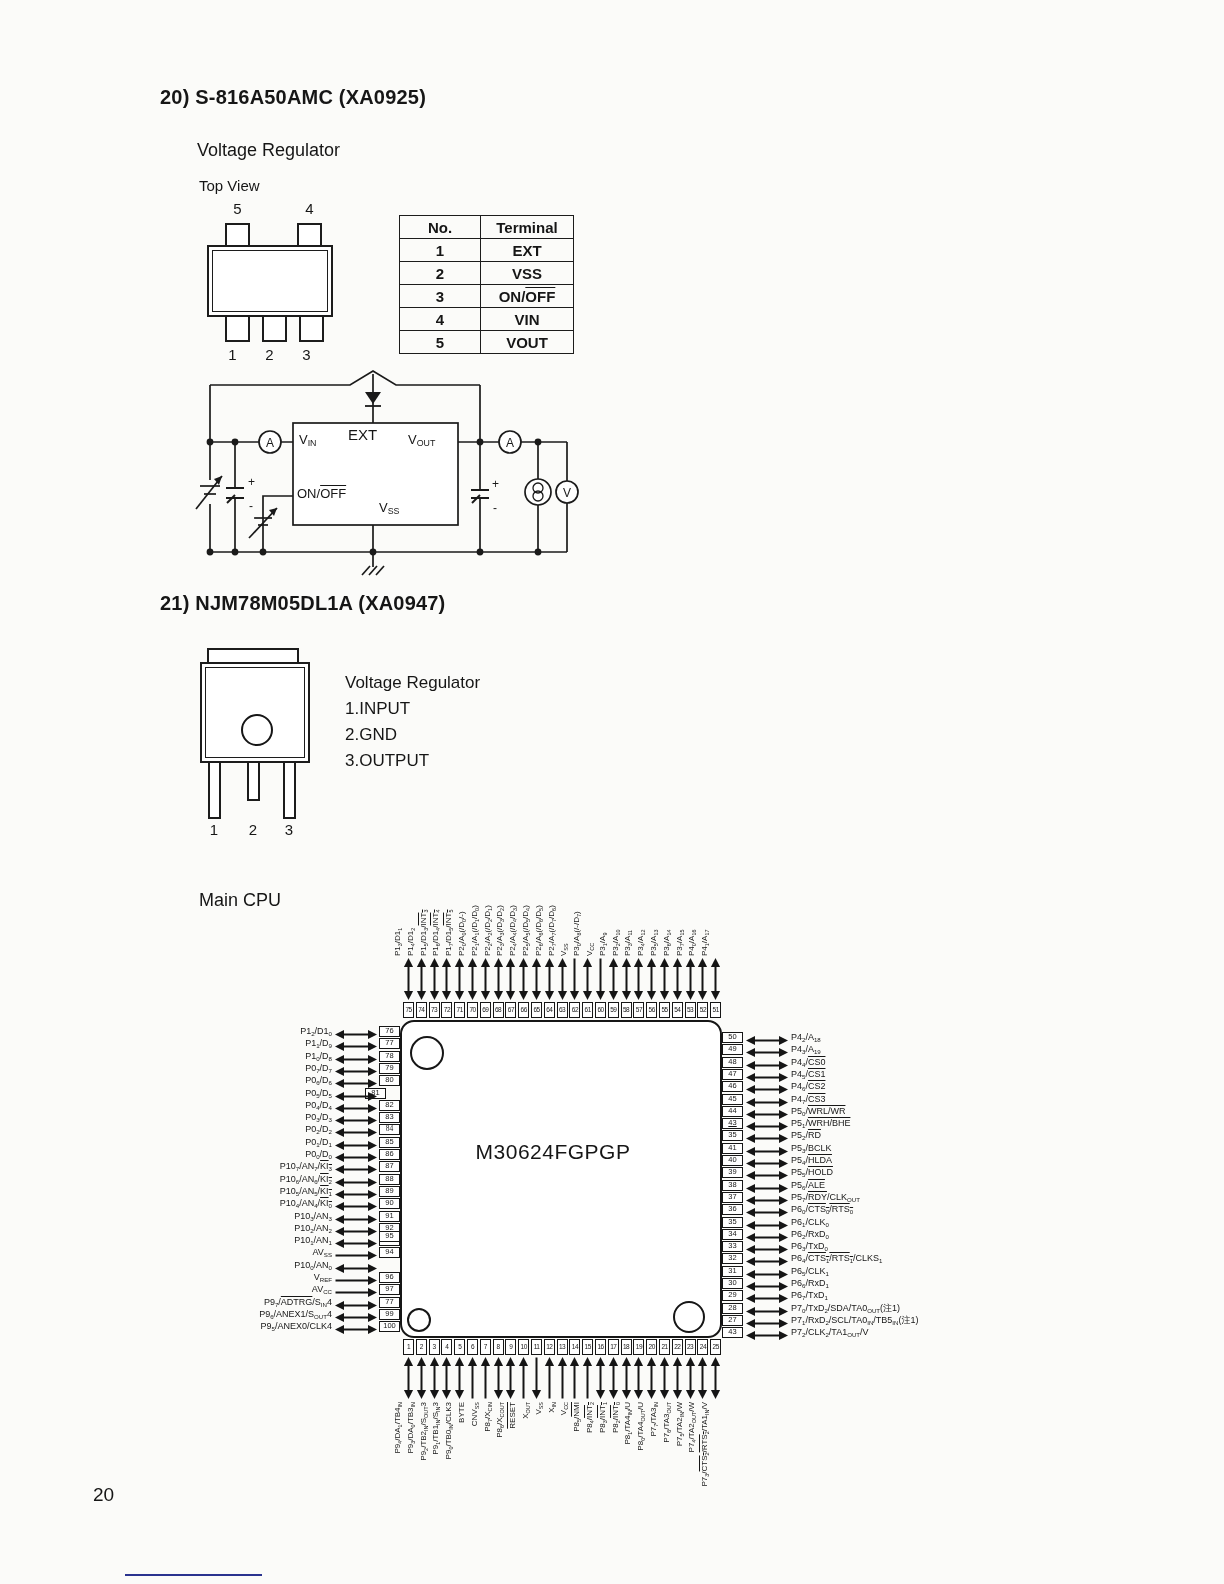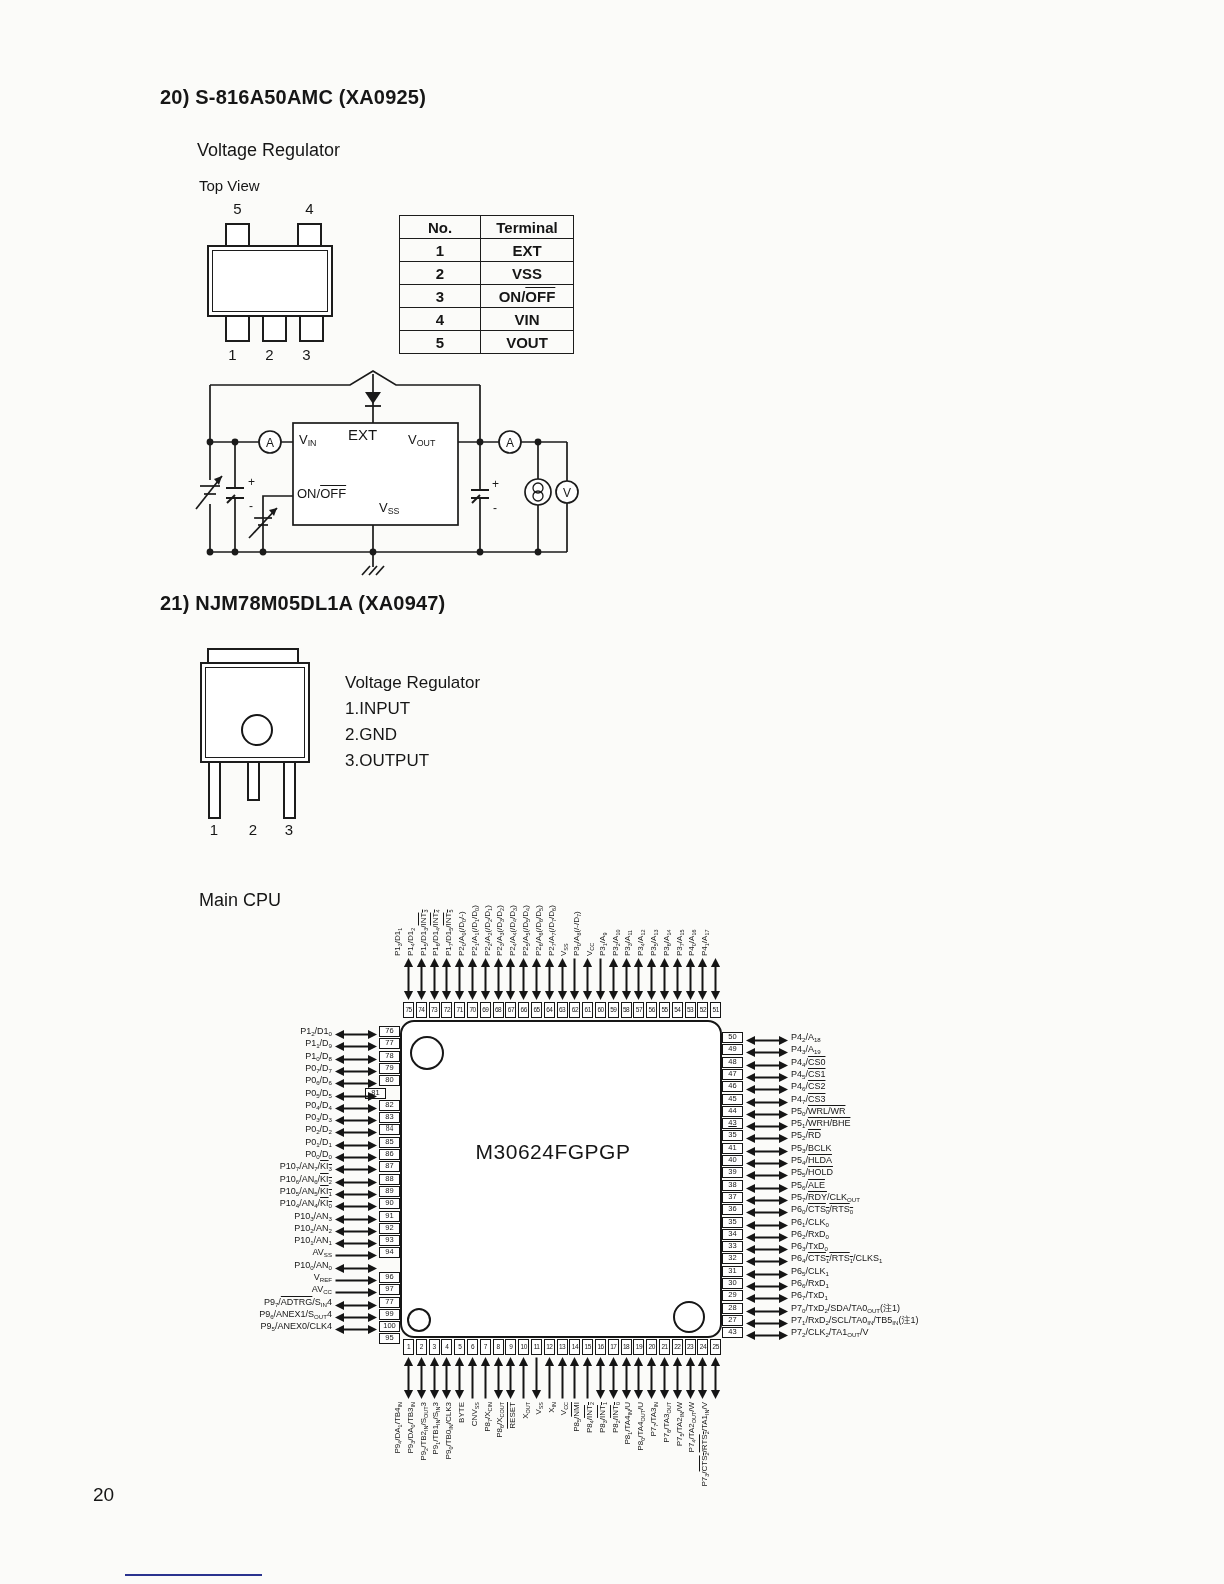--- a/index.html
+++ b/index.html
@@ -699,21 +699,21 @@
           <polygon points="0,5.5 9,0.9000000000000004 9,10.1" fill="#151515"></polygon>
           <polygon points="42,5.5 33,0.9000000000000004 33,10.1" fill="#151515"></polygon>
         </svg></div>
       <div class="hlabel r" style="left:113px;top:1234.1px;width:219px;">P10<sub>1</sub>/AN<sub>1</sub></div>
       <div class="pbh" style="left:379px;top:1247.4px;">94</div>
       <div class="arr" style="left:335px;top:1247.4px;"><svg width="42" height="11">
           <line x1="0.5" y1="5.5" x2="33" y2="5.5" stroke="#151515" stroke-width="2"></line>
           <polygon points="42,5.5 33,0.9000000000000004 33,10.1" fill="#151515"></polygon>
         </svg></div>
       <div class="hlabel r" style="left:113px;top:1246.4px;width:219px;">AV<sub>SS</sub></div>
-      <div class="pbh" style="left:379px;top:1333px;">95</div>
+      <div class="pbh" style="left:379px;top:1231px;">95</div>
       <div class="arr" style="left:335px;top:1259.7px;"><svg width="42" height="11">
           <line x1="9" y1="5.5" x2="33" y2="5.5" stroke="#151515" stroke-width="2"></line>
           <polygon points="0,5.5 9,0.9000000000000004 9,10.1" fill="#151515"></polygon>
           <polygon points="42,5.5 33,0.9000000000000004 33,10.1" fill="#151515"></polygon>
         </svg></div>
       <div class="hlabel r" style="left:113px;top:1258.7px;width:219px;">P10<sub>0</sub>/AN<sub>0</sub></div>
       <div class="pbh" style="left:379px;top:1272px;">96</div>
       <div class="arr" style="left:335px;top:1272px;"><svg width="42" height="11">
           <line x1="0.5" y1="5.5" x2="33" y2="5.5" stroke="#151515" stroke-width="2"></line>
           <polygon points="42,5.5 33,0.9000000000000004 33,10.1" fill="#151515"></polygon>

